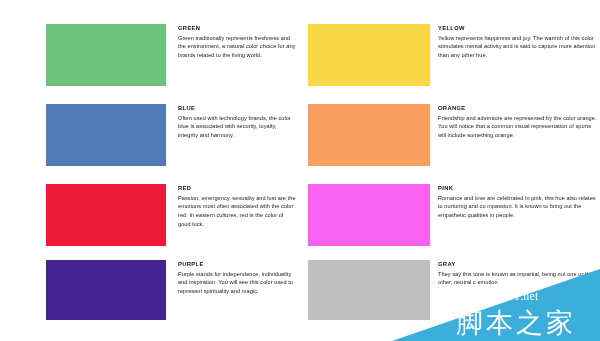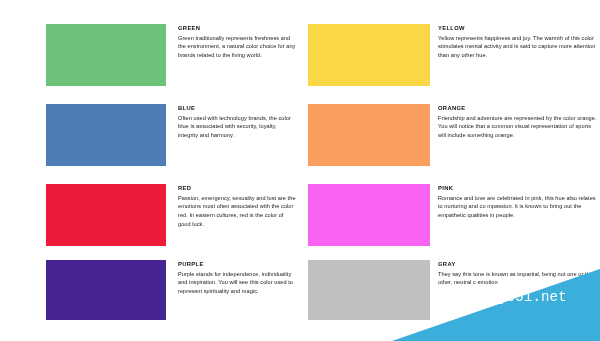--- a/index.html
+++ b/index.html
@@ -89,22 +89,22 @@
     position: absolute;
     inset: 0;
     background: #3BAEDC;
     clip-path: polygon(100% 0%, 100% 100%, 0% 100%);
   }
   .wm-latin {
     position: absolute;
     left: 106px;
     top: 20px;
     color: #ffffff;
-    font-size: 14px;
-    font-family: Liberation Mono, monospace;
+    font-size: 12px;
+    font-family: Liberation Serif, serif;
     letter-spacing: 0.2px;
     white-space: nowrap;
   }
   .wm-cjk {
     position: absolute;
     left: 64px;
     top: 36px;
     color: #ffffff;
     font-size: 27px;
     font-family: "DejaVu Sans", sans-serif;
@@ -186,15 +186,16 @@
         <p class="name">GRAY</p>
         <p class="desc">They say this tone is known as impartial, being not one or the other, neutral c emotion</p>
       </div>
     </div>
 
   </div>
 
   <div class="watermark">
     <div class="wm-tri" style="background: rgb(59, 174, 220);"></div>
     <div class="wm-latin" style="color: rgb(255, 255, 255);">jb51.net</div>
+    <div class="wm-cjk" style="color: rgb(255, 255, 255);">脚本之家</div>
   </div>
 
 </div>
 
 </body></html>

